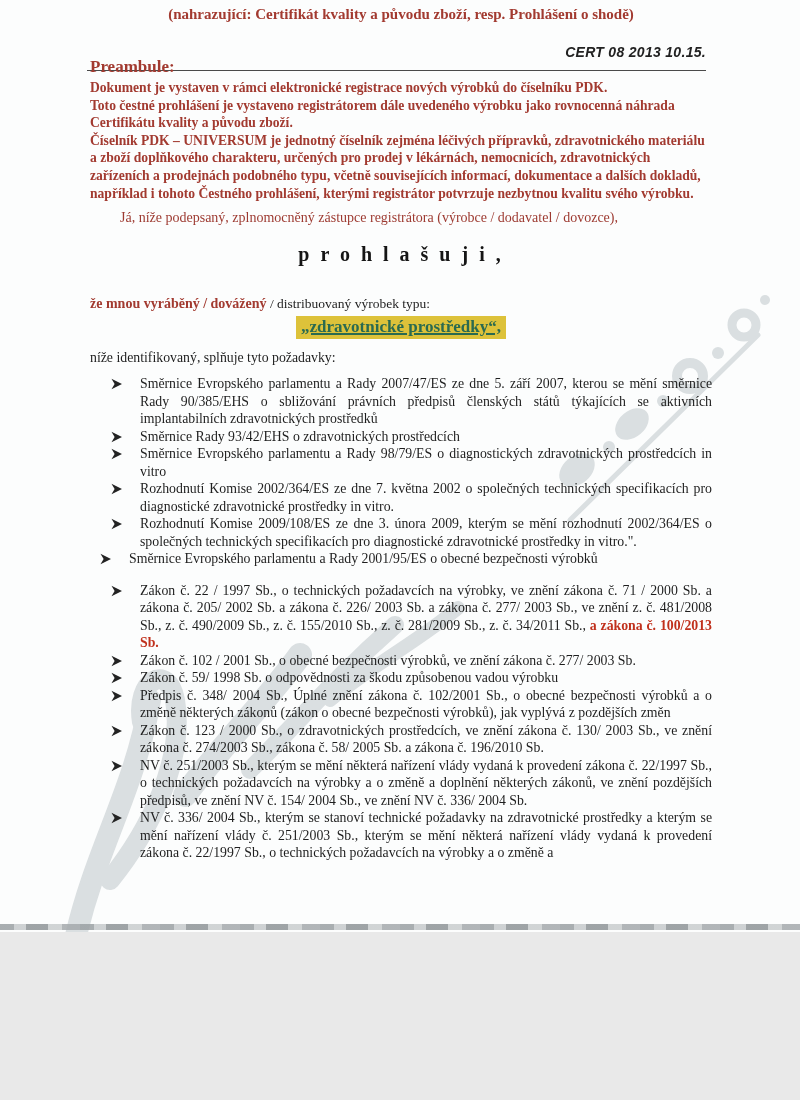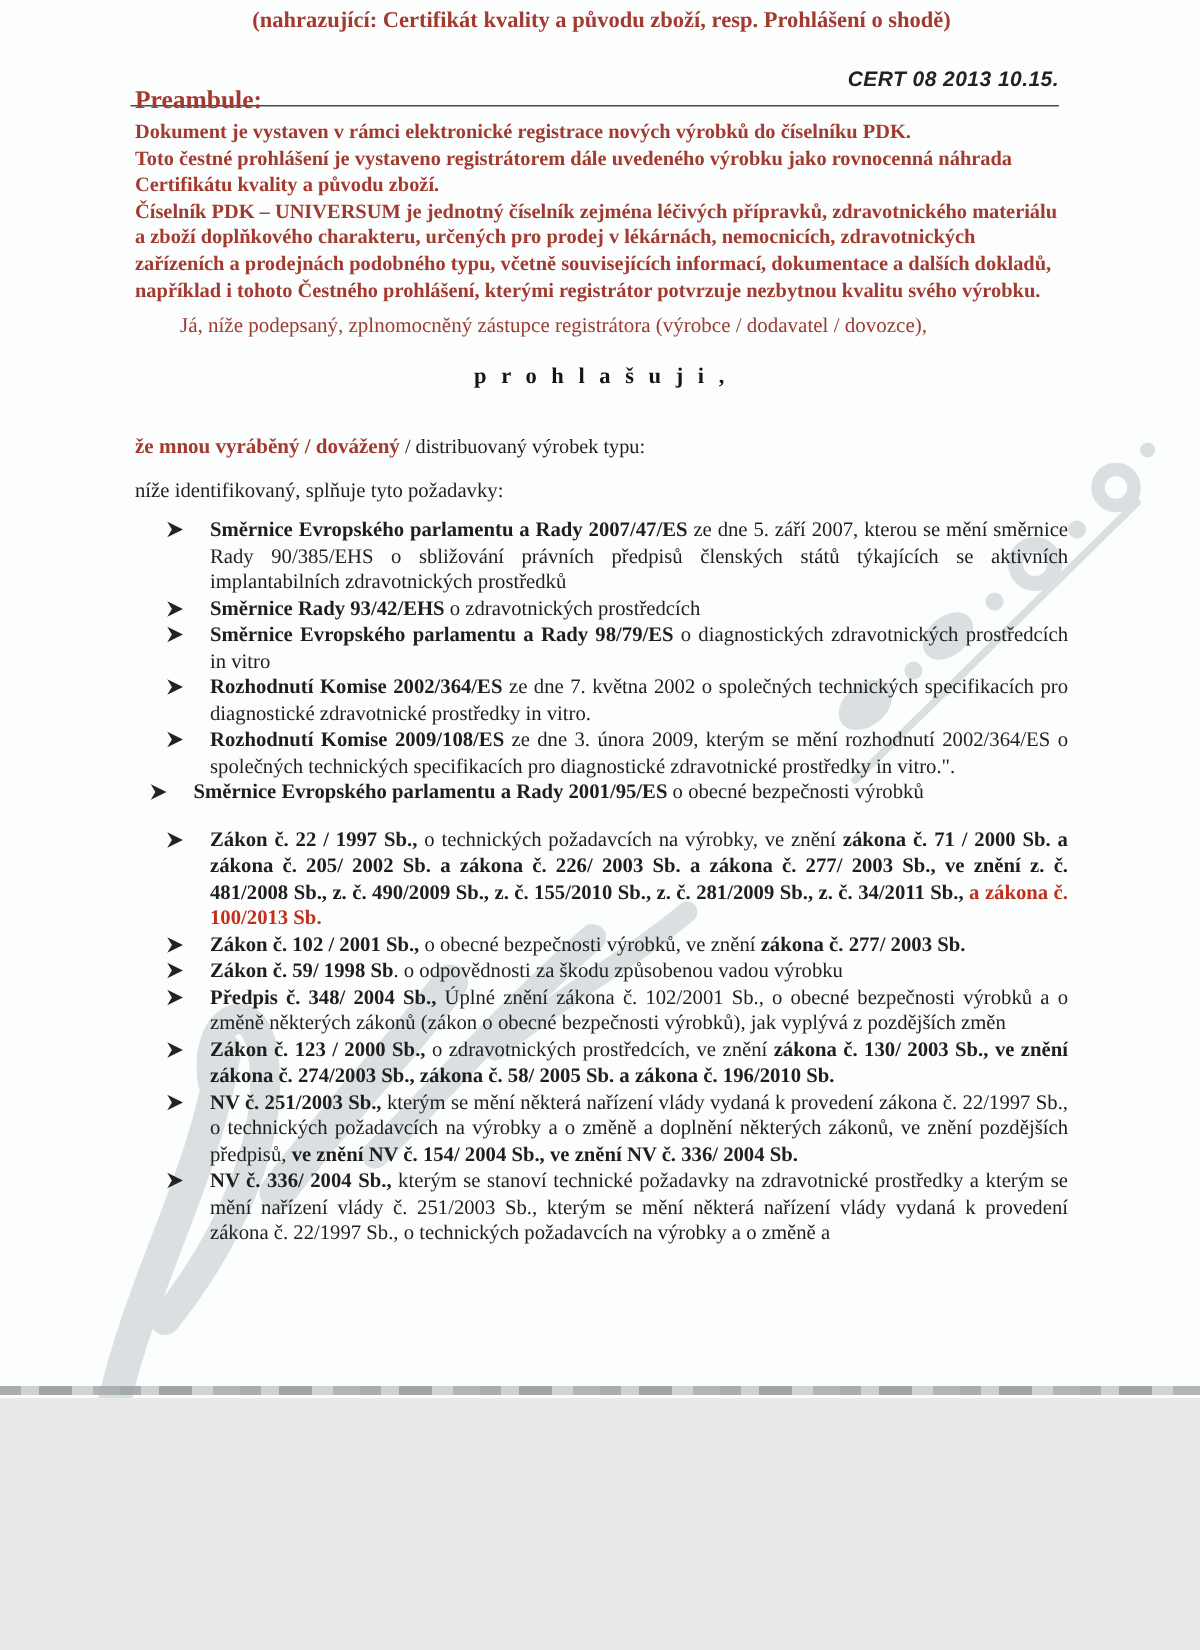--- a/index.html
+++ b/index.html
@@ -39,21 +39,21 @@
     margin:34px 0 0;font-size:17px;font-weight:bold;color:var(--accent-red);
   }
   .preamble p{
     margin:0;font-size:13.6px;line-height:17.6px;font-weight:bold;color:var(--accent-red);
   }
   .preamble p:first-child{margin-top:2px;}
   p.intro{
     margin:7px 0 0;padding-left:30px;font-size:14px;line-height:18px;color:#9d3a31;
   }
   p.verb{
-    margin:16px 0 0;text-align:center;font-size:15px;font-weight:bold;
+    margin:16px 0 0;text-align:center;font-size:20px;font-weight:bold;
     letter-spacing:3px;color:#151515;
   }
   p.product-line{margin:29px 0 0;font-size:14px;line-height:18px;}
   .seg-red-bold{color:var(--accent-red);font-weight:bold;}
   .seg-black{color:var(--ink);font-size:13.5px;}
   p.hl-line{margin:3px 0 0;text-align:center;}
   .hl{
     display:inline-block;background:var(--hl-bg);color:var(--hl-text);
     font-size:17px;font-weight:bold;padding:1px 5px 2px;
     text-decoration:underline;text-decoration-thickness:1.5px;
@@ -62,21 +62,21 @@
 
   ul.req-list{list-style:none;margin:0;padding:0;}
   ul#eu-list{margin-top:9px;}
   ul#law-list{margin-top:14px;}
   ul.req-list li{
     position:relative;padding-left:50px;font-size:13.8px;line-height:17.5px;
     text-align:justify;color:var(--ink);
   }
   ul.req-list li.outdent{margin-left:-11px;}
   .li-bullet{position:absolute;left:21px;top:3px;line-height:0;}
-  .seg-b{font-weight:bold;}
+  .seg-b{font-weight:normal;}
   .seg-r{font-weight:normal;}
   .seg-rb{font-weight:bold;color:var(--bright-red);}
 
   .footer-rule{position:absolute;left:173px;top:1026px;width:539px;border-top:1.4px solid #555;z-index:1;}
   .footer-text{
     position:absolute;left:0;top:1034px;width:800px;text-align:center;z-index:1;
     font-family:"Liberation Sans", sans-serif;font-size:19px;color:#222;
   }
   .footer-text b{font-weight:bold;}
 
@@ -123,20 +123,21 @@
         <p>Dokument je vystaven v rámci elektronické registrace nových výrobků do číselníku PDK.</p>
         <p>Toto čestné prohlášení je vystaveno registrátorem dále uvedeného výrobku jako rovnocenná náhrada Certifikátu kvality a původu zboží.</p>
         <p>Číselník PDK – UNIVERSUM je jednotný číselník zejména léčivých přípravků, zdravotnického materiálu a zboží doplňkového charakteru, určených pro prodej v lékárnách, nemocnicích, zdravotnických zařízeních a prodejnách podobného typu, včetně souvisejících informací, dokumentace a dalších dokladů, například i tohoto Čestného prohlášení, kterými registrátor potvrzuje nezbytnou kvalitu svého výrobku.</p>
       </div>
 
     <p class="intro">Já, níže podepsaný, zplnomocněný zástupce registrátora (výrobce / dodavatel / dovozce),</p>
     <p class="verb">p r o h l a š u j i ,</p>
 
     <p class="product-line"><span class="seg-red-bold">že mnou vyráběný / dovážený</span><span class="seg-black">  / distribuovaný výrobek typu:</span></p>
 
+    <p class="hl-line"><span class="hl">„zdravotnické prostředky“,</span></p>
 
     <p class="req-intro">níže identifikovaný, splňuje tyto požadavky:</p>
 
     <ul class="req-list" id="eu-list">
         <li><span class="li-bullet"><svg width="12" height="12" viewBox="0 0 12 12">
               <path d="M0.5 0.8 L11 6 L0.5 11.2 L3.6 6 Z" fill="#232323"></path>
             </svg></span><span class="seg-b">Směrnice Evropského parlamentu a Rady 2007/47/ES</span><span class="seg-r"> ze dne 5. září 2007, kterou se mění směrnice Rady 90/385/EHS o sbližování právních předpisů členských států týkajících se aktivních implantabilních zdravotnických prostředků</span></li>
         <li><span class="li-bullet"><svg width="12" height="12" viewBox="0 0 12 12">
               <path d="M0.5 0.8 L11 6 L0.5 11.2 L3.6 6 Z" fill="#232323"></path>
             </svg></span><span class="seg-b">Směrnice Rady 93/42/EHS</span><span class="seg-r"> o zdravotnických prostředcích</span></li>

